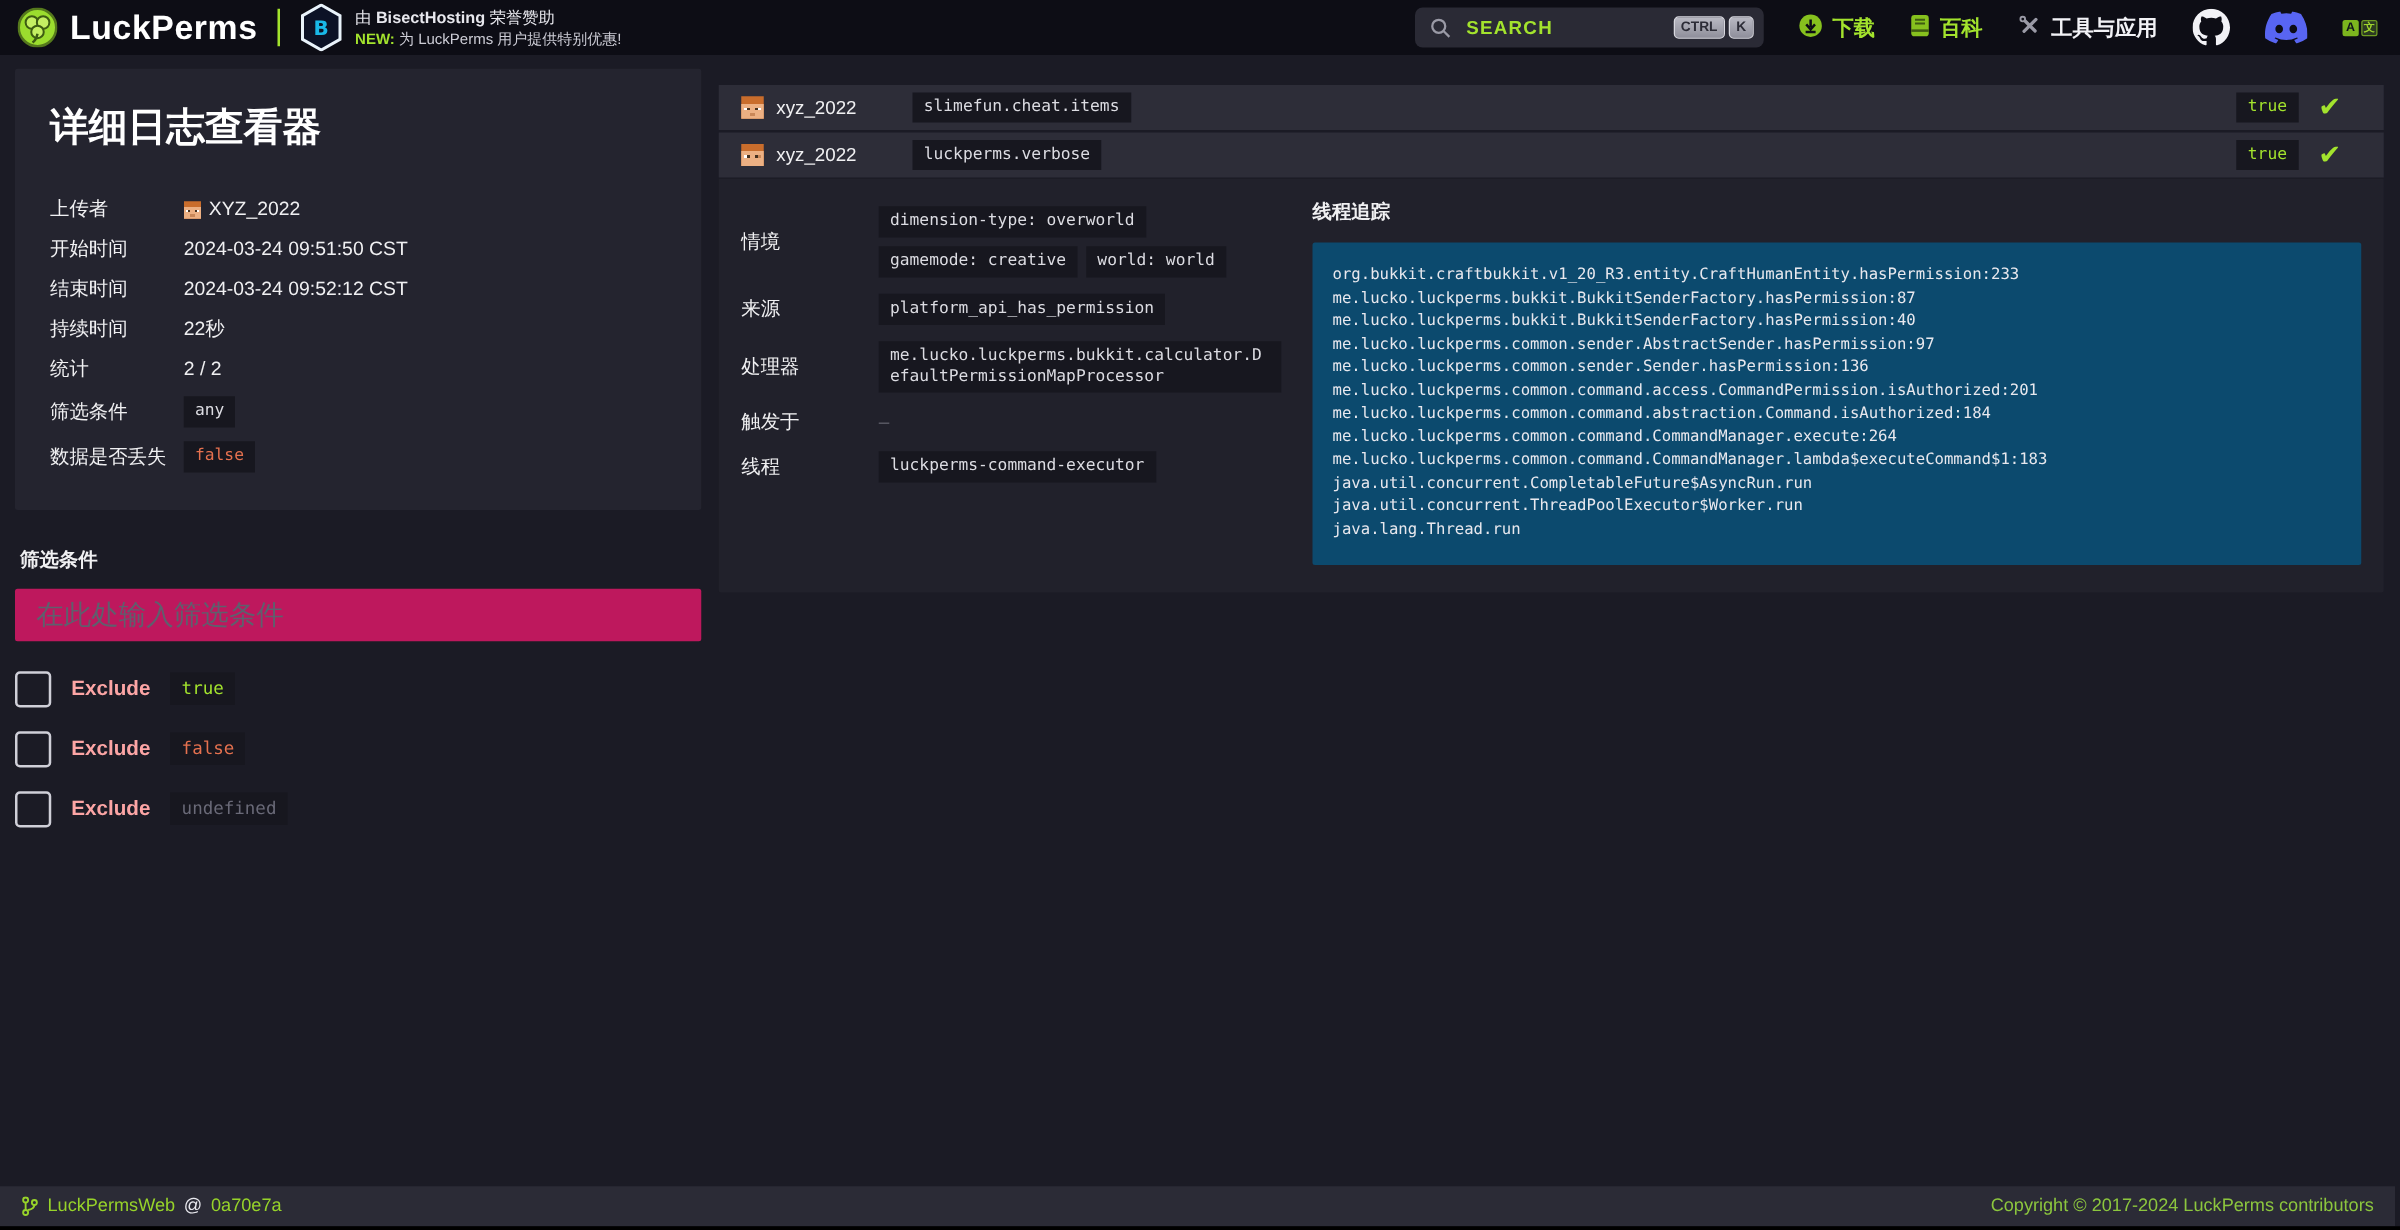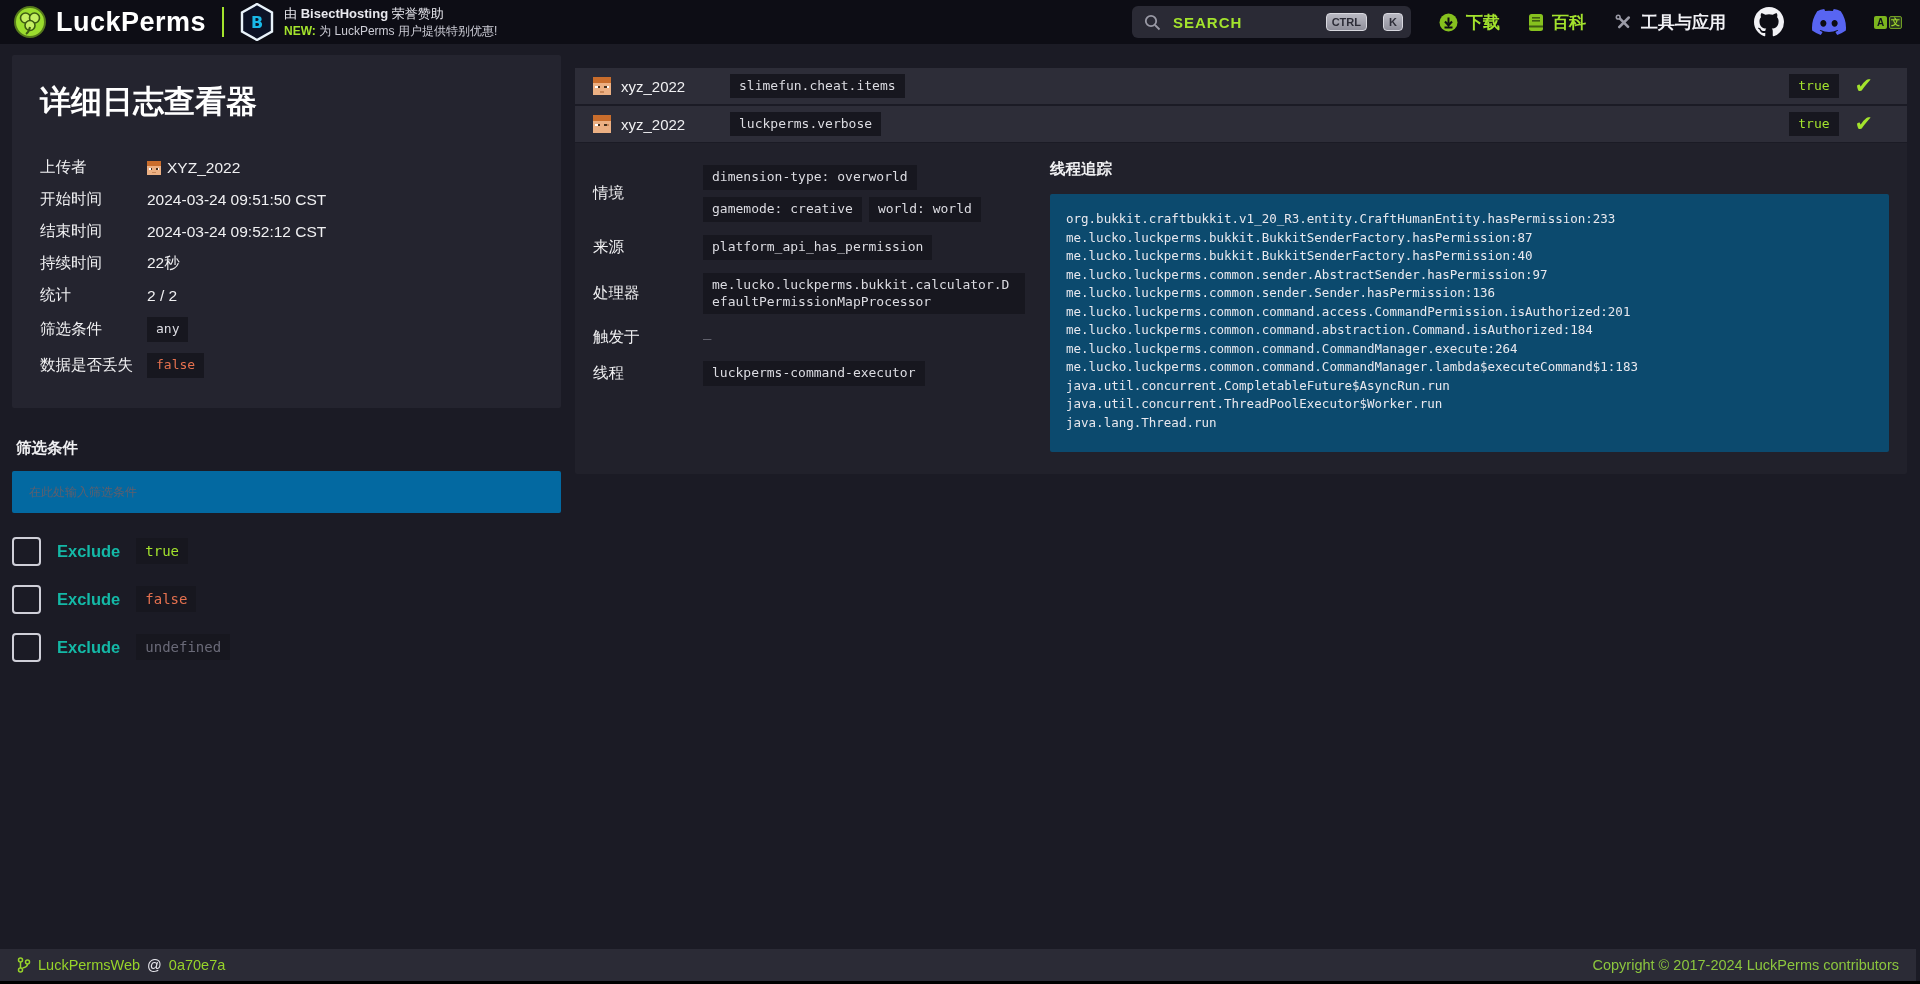--- a/index.html
+++ b/index.html
@@ -30,28 +30,28 @@
   .sponsor-line1 b { font-weight:bold; }
   .new-tag { color:#a3e32d; font-weight:bold; }
   .sponsor-line2 { color:#cdcdd6; font-size:12px; }
 
   .nav-right { margin-left:auto; display:flex; align-items:center; gap:28px; }
   .searchbox {
     width:279px; height:32px; background:#2a2a35; border:none; border-radius:6px;
     display:flex; align-items:center; gap:12px; padding:0 8px 0 12px; cursor:pointer;
   }
   .search-label { color:#a3e32d; font-weight:bold; font-size:15px; letter-spacing:1px; }
-  .keys { margin-left:auto; display:flex; gap:16px; }
+  .keys { margin-left:auto; display:flex; gap:3px; }
   kbd {
     font-family:"Liberation Sans", sans-serif; font-weight:bold;
     background:linear-gradient(#b9b9c3,#8f8f9b); color:#2c2c37;
     border:1px solid #d8d8df; border-radius:4px;
     padding:2px 5px; font-size:11px; min-width:20px; text-align:center;
   }
-  .navlink { display:flex; align-items:center; gap:8px; font-size:17px; font-weight:bold; cursor:pointer; text-decoration:none; }
+  .navlink { display:flex; align-items:flex-start; gap:8px; font-size:17px; font-weight:bold; cursor:pointer; text-decoration:none; }
   .navlink.green { color:#a3e32d; }
   .navlink.white { color:#f2f2f6; }
   .icon-btn { cursor:pointer; display:flex; align-items:center; }
 
   .translate-chip { display:flex; gap:2px; align-items:center; cursor:pointer; }
   .translate-a {
     width:13px; height:13px; background:#7cb51e; color:#10141c; font-size:10px; font-weight:bold;
     display:flex; align-items:center; justify-content:center; border-radius:2px;
   }
   .translate-b {
@@ -70,33 +70,33 @@
     font-family:"DejaVu Sans Mono", monospace; font-size:13px;
     background:#17171f; color:#dcdce2; padding:4px 9px; border-radius:0;
     display:inline-block; line-height:1.3;
   }
   .badge.green { color:#a3e32d; }
   .badge.orange { color:#e5714f; }
   .badge.gray { color:#6a6a78; }
 
   .filter-heading { font-size:15.5px; font-weight:bold; margin:30px 0 12px 4px; color:#f0f0f2; }
   .filter-input {
-    width:100%; height:42px; background:#0369a1; border:none; border-radius:2px;
-    color:#dddde4; font-size:12px; padding:0 17px; outline:none;
+    width:100%; height:42px; background:#be185d; border:none; border-radius:2px;
+    color:#dddde4; font-size:22px; padding:0 17px; outline:none;
     font-family:"Liberation Sans", sans-serif;
   }
   .filter-input::placeholder { color:#5f5f6d; }
 
   .excludes { margin-top:24px; }
   .exclude-row { display:flex; align-items:center; gap:16px; margin-bottom:19px; cursor:pointer; }
   .checkbox {
     width:29px; height:29px; border:2px solid #cfcfd8; border-radius:4px;
     background:transparent; flex:none; cursor:pointer;
   }
-  .exclude-label { font-size:16.5px; font-weight:600; color:#14b8a6; }
+  .exclude-label { font-size:16.5px; font-weight:600; color:#fca5a5; }
   .exclude-row .badge { font-size:14px; }
 
   
   .main { position:absolute; left:575px; top:68px; width:1332px; }
   .perm-row {
     height:36px; background:#2d2d38; display:flex; align-items:center;
     padding:0 34px 0 18px; margin-bottom:2px; cursor:pointer;
   }
   .perm-row:nth-child(2) { margin-bottom:1px; }
   .user-cell { display:flex; align-items:center; gap:10px; width:137px; flex:none; }

